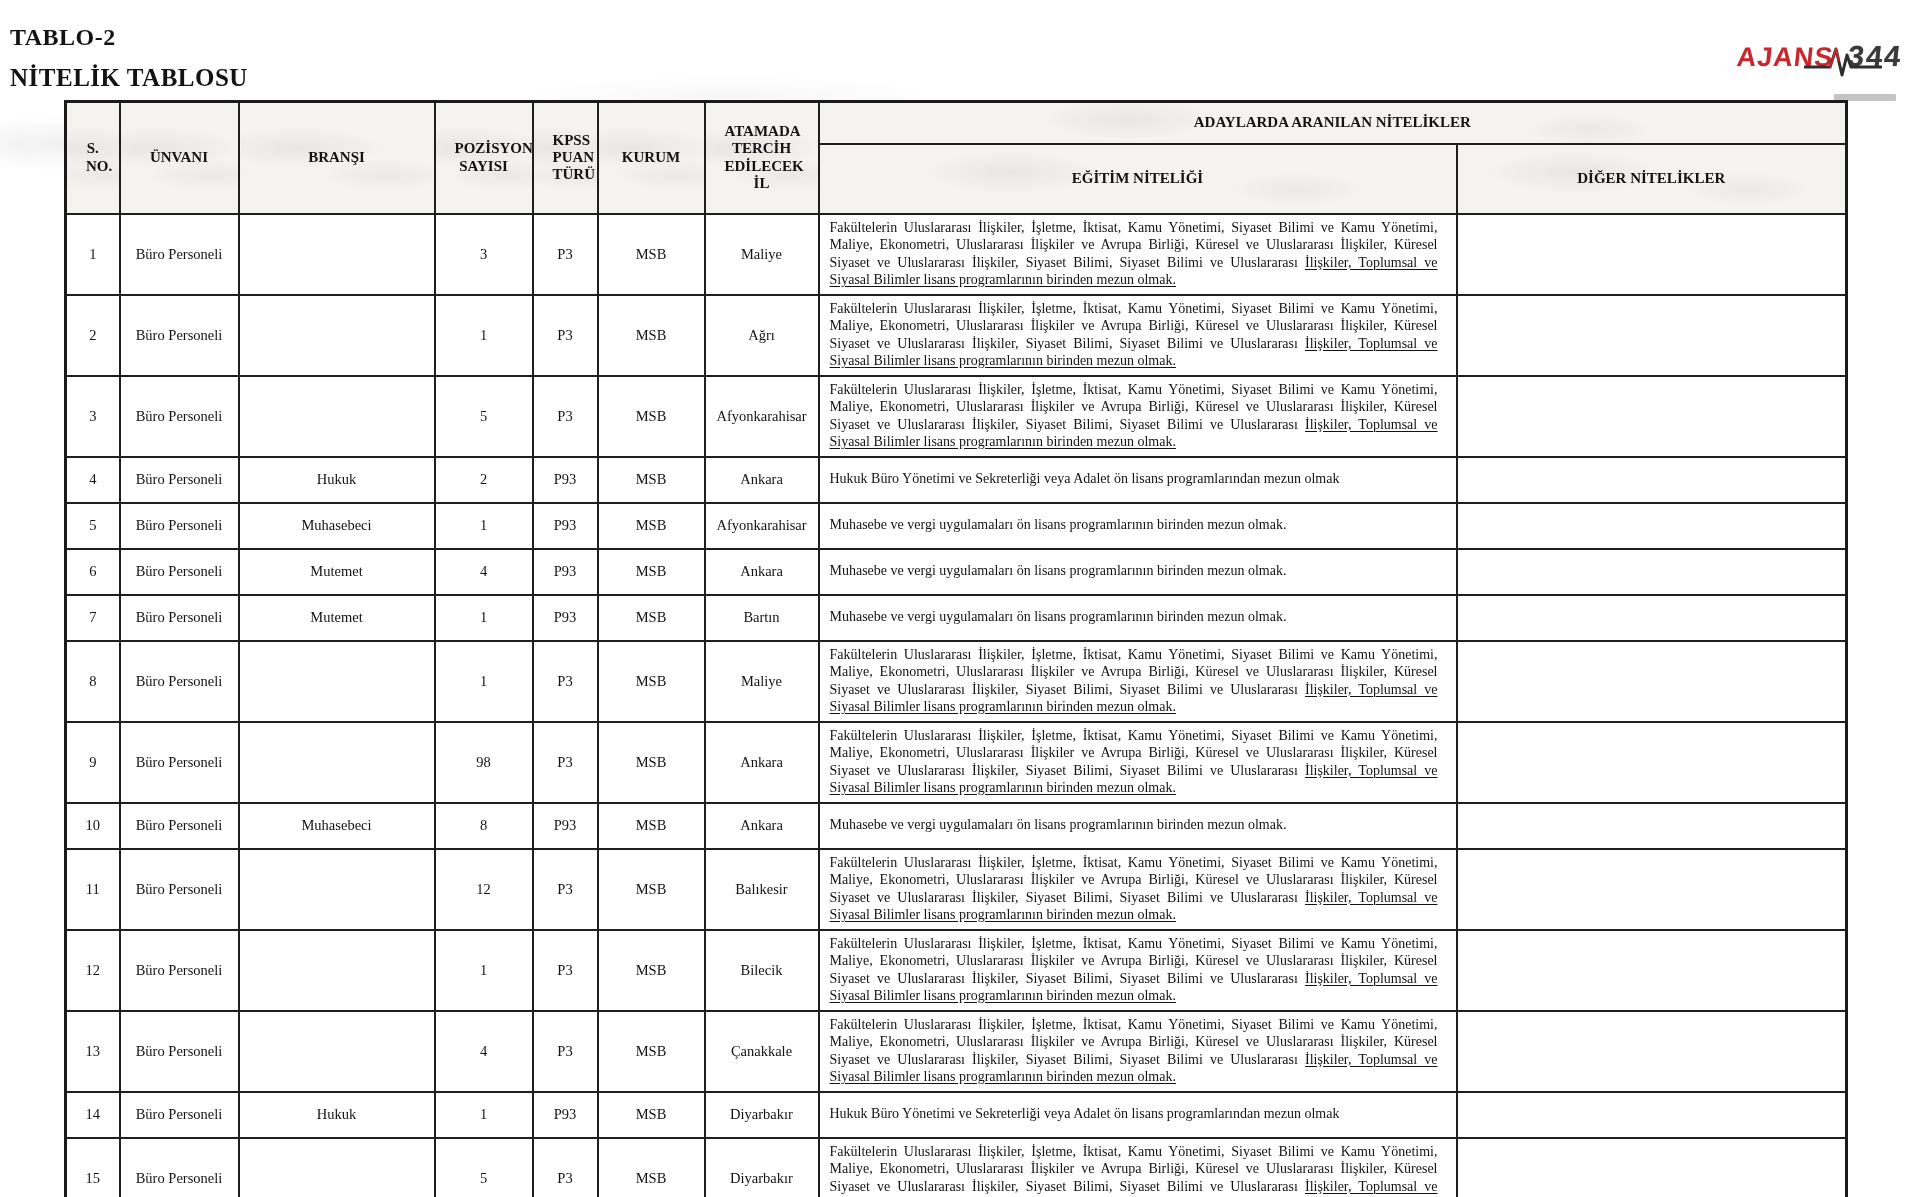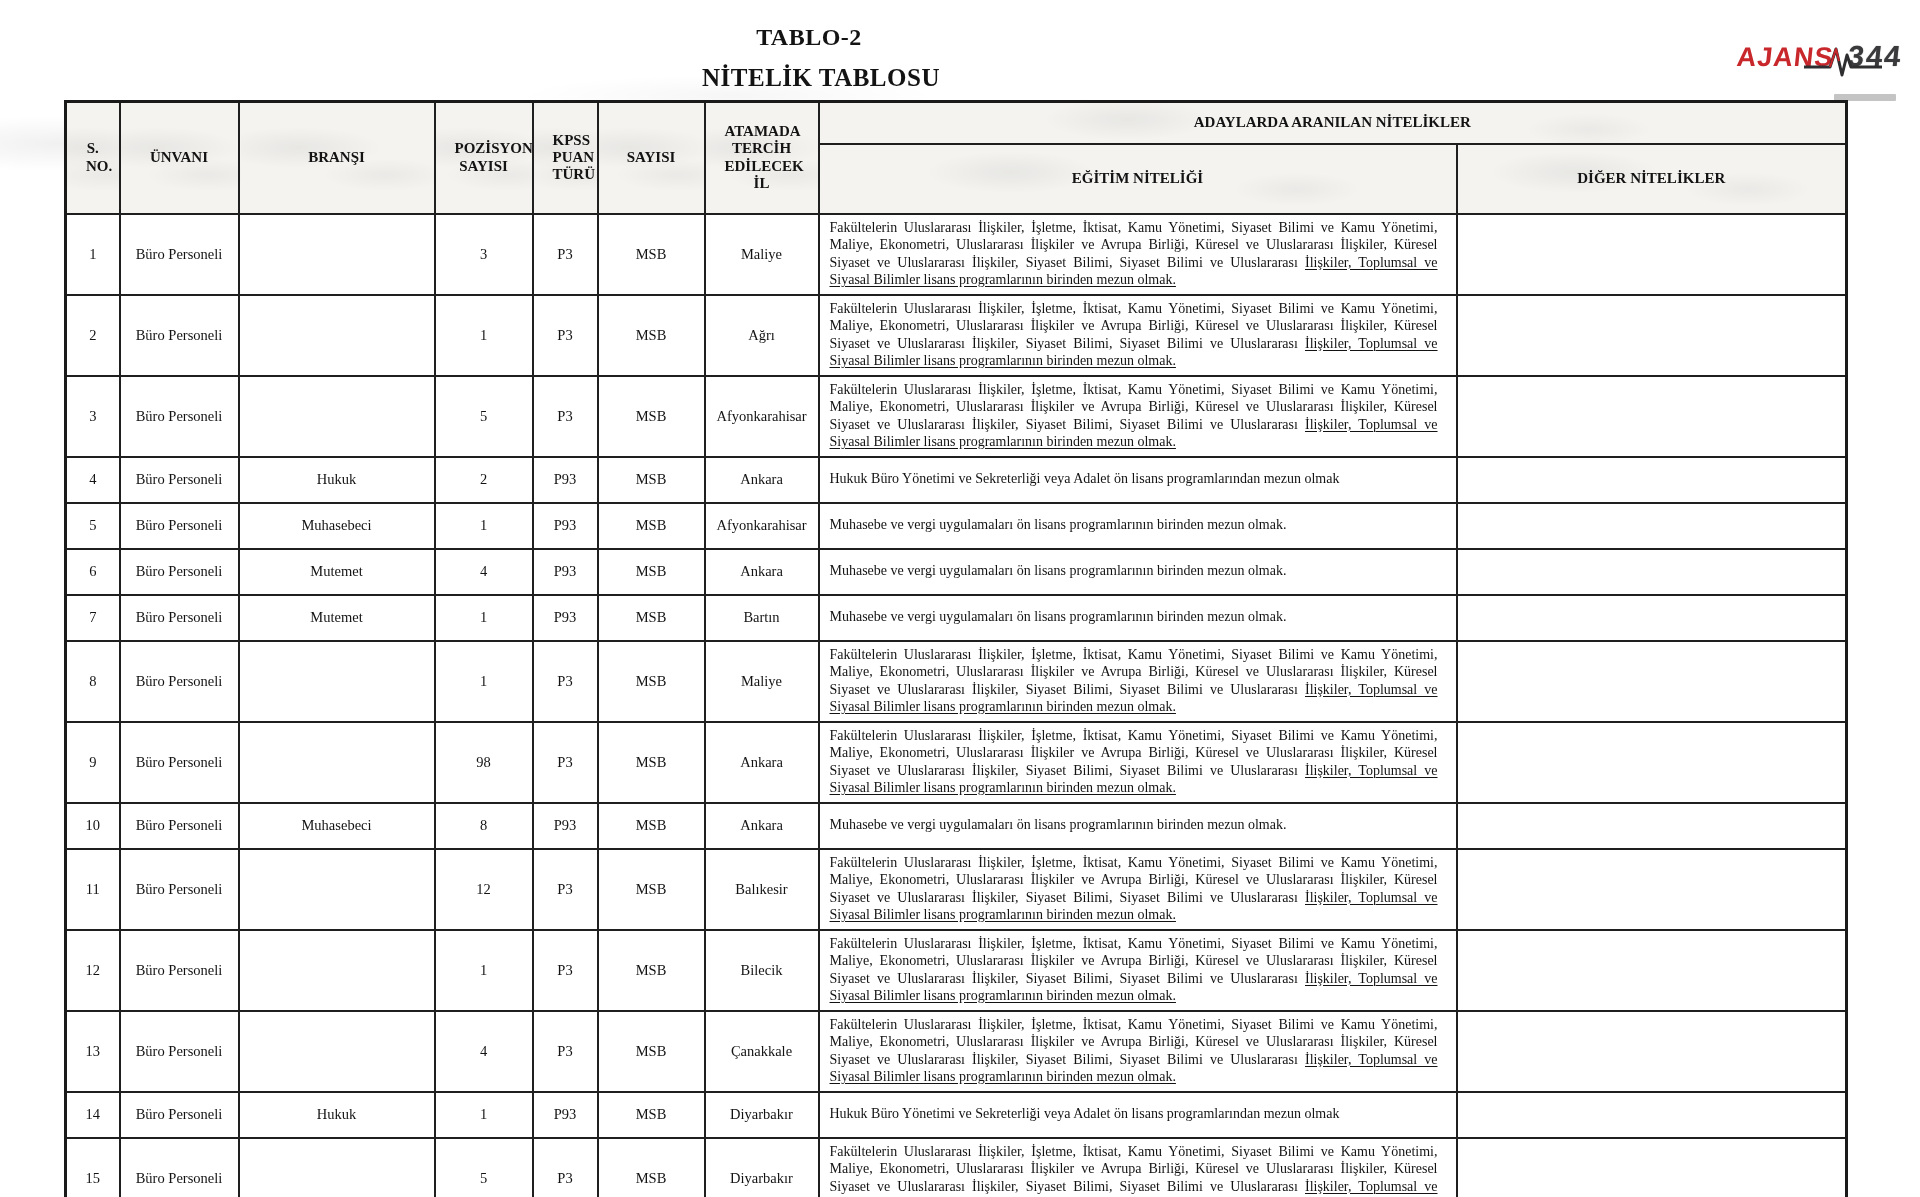--- a/index.html
+++ b/index.html
@@ -15,23 +15,23 @@
   
   body::before{
     content:""; position:absolute; inset:0; pointer-events:none;
     background-image:
       radial-gradient(ellipse 220px 40px at 3% 12%, rgba(0,0,0,.06), transparent 70%),
       radial-gradient(ellipse 300px 30px at 38% 8%, rgba(0,0,0,.035), transparent 70%),
       radial-gradient(ellipse 260px 26px at 63% 77%, rgba(0,0,0,.04), transparent 70%),
       radial-gradient(ellipse 200px 22px at 22% 54%, rgba(0,0,0,.03), transparent 70%);
   }
 
-  .titles{ position:absolute; top:24px; left:4px; width:1610px; text-align:center; }
+  .titles{ position:absolute; top:24px; left:10px; width:1610px; }
   .title-1{ font-size:24px; font-weight:bold; letter-spacing:.5px; }
-  .title-2{ font-size:25px; font-weight:bold; margin-top:13px; letter-spacing:.5px;margin-left:24px; }
+  .title-2{ font-size:25px; font-weight:bold; margin-top:13px; letter-spacing:.5px; }
 
   
   .logo{
     position:absolute; top:40px; right:18px; width:160px; height:52px;
     font-family:"Liberation Sans","DejaVu Sans",sans-serif;
   }
   .logo-row{ position:relative; display:flex; align-items:baseline; justify-content:flex-end; }
   .logo-ajans{
     color:#c8272b; font-weight:bold; font-size:27px; letter-spacing:1px;
     transform:skewX(-6deg); display:inline-block;
@@ -109,21 +109,21 @@
       <col style="width:390px">
   </colgroup>
   <thead>
     <tr class="h-top">
       <th rowspan="2" class="pre">S.
 NO.</th>
       <th rowspan="2">ÜNVANI</th>
       <th rowspan="2">BRANŞI</th>
       <th rowspan="2">POZİSYON SAYISI</th>
       <th rowspan="2">KPSS PUAN TÜRÜ</th>
-      <th rowspan="2">SAYISI</th>
+      <th rowspan="2">KURUM</th>
       <th rowspan="2">ATAMADA TERCİH EDİLECEK İL</th>
       <th colspan="2">ADAYLARDA ARANILAN NİTELİKLER</th>
     </tr>
     <tr class="h-sub">
       <th>EĞİTİM NİTELİĞİ</th>
       <th>DİĞER NİTELİKLER</th>
     </tr>
   </thead>
   <tbody>
       <tr class="tall">

